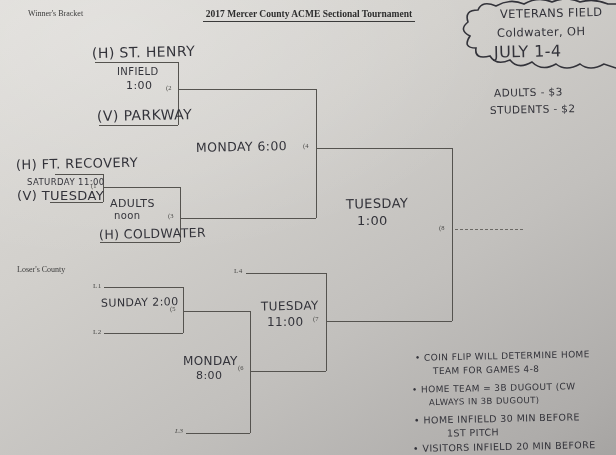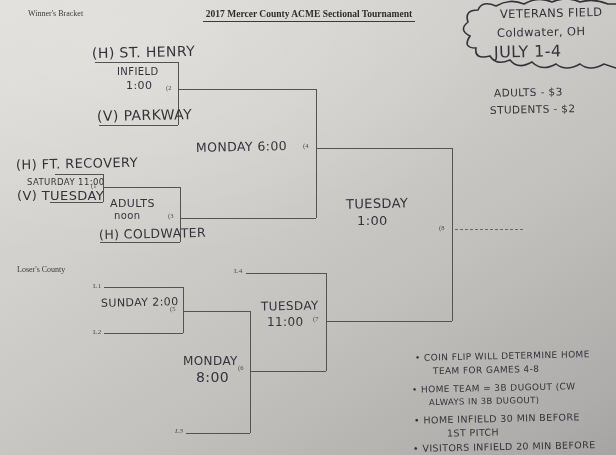--- a/index.html
+++ b/index.html
@@ -88,21 +88,21 @@
   <div class="abs hw" style="left:114px;top:210px;font-size:10px;">noon</div>
   <div class="abs hw r-1" style="left:99px;top:226px;font-size:12.5px;">(H) COLDWATER</div>
 
   <div class="abs hw r-1" style="left:196px;top:139px;font-size:12.5px;">MONDAY 6:00</div>
 
   <div class="abs hw r-1" style="left:346px;top:196px;font-size:13px;">TUESDAY</div>
   <div class="abs hw" style="left:357px;top:213px;font-size:13px;">1:00</div>
 
   <div class="abs hw r-1" style="left:101px;top:296px;font-size:11px;">SUNDAY 2:00</div>
   <div class="abs hw" style="left:171px;top:354px;font-size:12px;margin-left:12px;">MONDAY</div>
-  <div class="abs hw" style="left:196px;top:369px;font-size:14px;">8:00</div>
+  <div class="abs hw" style="left:196px;top:369px;font-size:11px;">8:00</div>
   <div class="abs hw r-1" style="left:261px;top:299px;font-size:12px;">TUESDAY</div>
   <div class="abs hw" style="left:267px;top:315px;font-size:12px;text-align:right;">11:00</div>
 
   <div class="abs seed" style="left:93px;top:282px;">L1</div>
   <div class="abs seed" style="left:93px;top:328px;">L2</div>
   <div class="abs seed" style="left:175px;top:427px;font-style:italic;">L3</div>
   <div class="abs seed" style="left:234px;top:267px;">L4</div>
 
   <div class="abs gameno" style="left:91px;top:182px;">(1</div>
   <div class="abs gameno" style="left:166px;top:84px;">(2</div>

